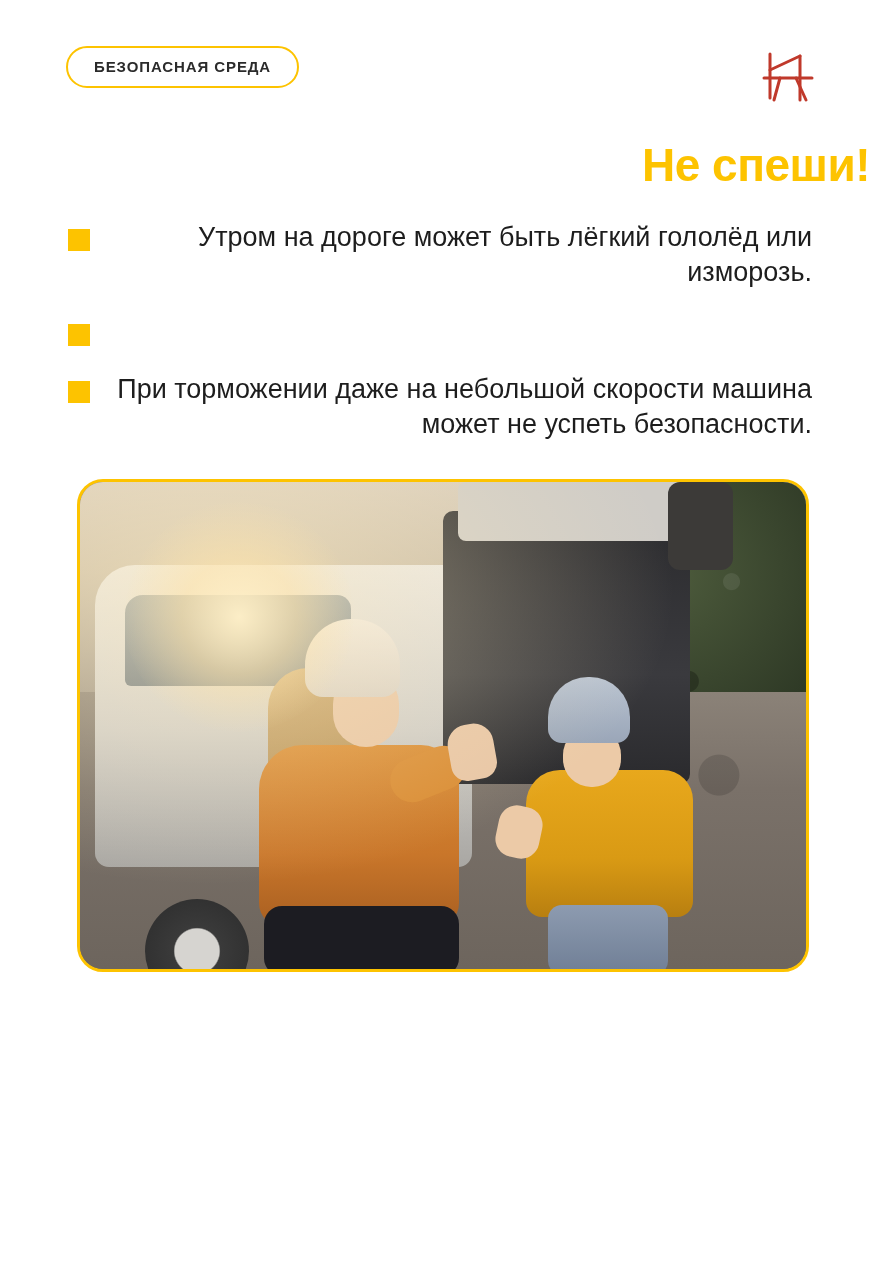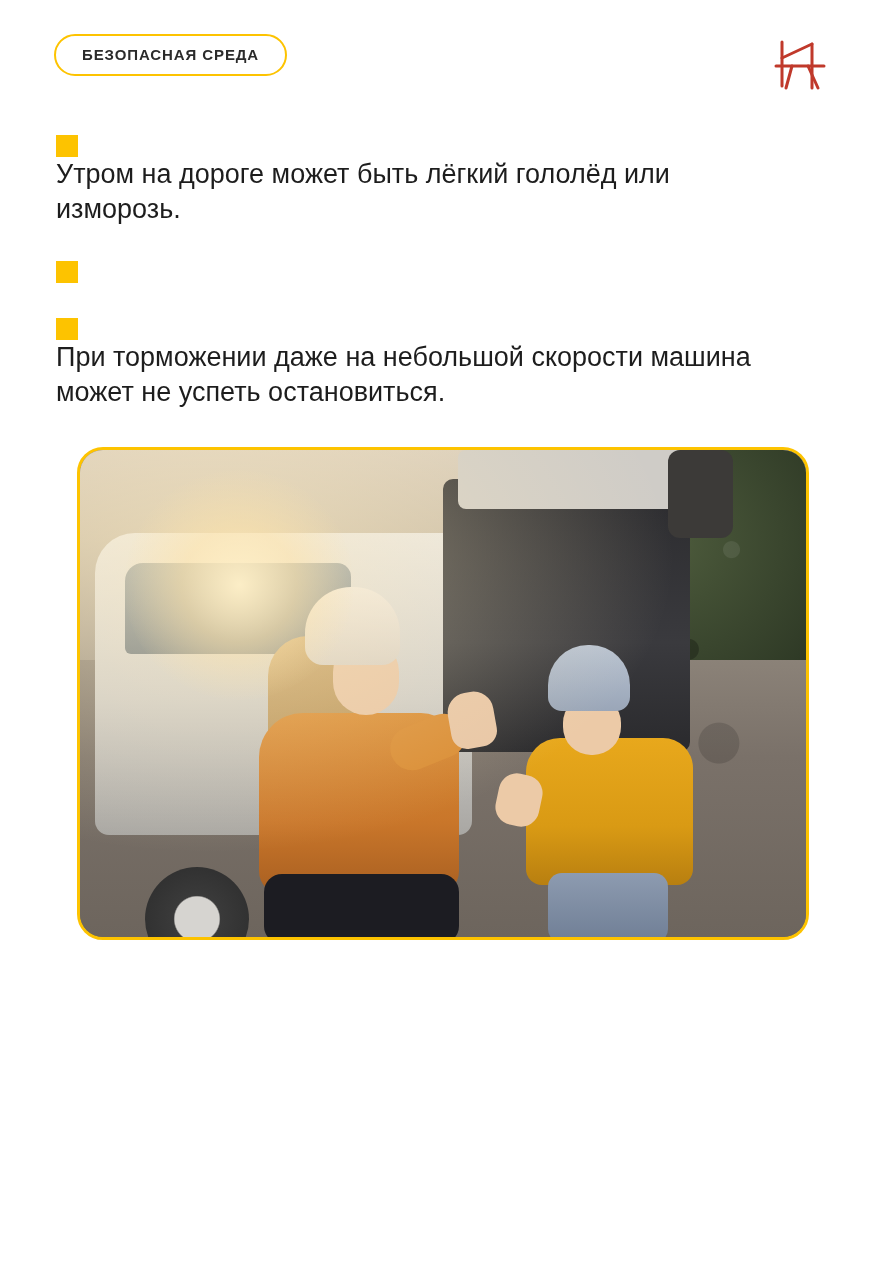--- a/index.html
+++ b/index.html
@@ -14,22 +14,23 @@
     color: #1a1a1a;
     position: relative;
     overflow: hidden;
   }
 
   .page {
     position: relative;
     width: 886px;
     height: 1280px;
     box-sizing: border-box;
-    padding: 4px;
+    padding: 16px;
     background: #fff;
+    text-align: right;
   }
 
   
   .header {
     position: relative;
     padding: 30px 40px 0 50px;
     display: flex;
     align-items: flex-start;
     justify-content: space-between;
   }
@@ -67,21 +68,20 @@
 
   
   .bullets {
     margin: 28px 0 0 0;
     padding: 0 44px 0 52px;
   }
   .bullet-row {
     display: flex;
     align-items: flex-start;
     margin-bottom: 26px;
-    flex-direction: column;
   }
   .bullet-mark {
     flex: 0 0 auto;
     width: 22px;
     height: 22px;
     background: #FDC300;
     margin-top: 9px;
     margin-right: 22px;
   }
   .bullet-text {
@@ -325,35 +325,36 @@
           <path d="M14 22 L44 8"></path>
           <path d="M44 8 L44 52"></path>
           <path d="M8 30 L56 30"></path>
           <path d="M24 30 L18 52"></path>
           <path d="M40 30 L50 52"></path>
         </g>
       </svg>
     </div>
   </div>
 
+  <h1 class="title">Не спеши!</h1>
 
   <div class="bullets">
 
     <div class="bullet-row">
       <span class="bullet-mark"></span>
       <span class="bullet-text">Утром на дороге может быть лёгкий гололёд или изморозь.</span>
     </div>
 
     <div class="bullet-row">
       <span class="bullet-mark"></span>
     </div>
 
     <div class="bullet-row">
       <span class="bullet-mark"></span>
-      <span class="bullet-text">При торможении даже на небольшой скорости машина может не успеть остановиться.</span>
+      <span class="bullet-text">При торможении даже на небольшой скорости машина может не успеть безопасности.</span>
     </div>
 
   </div>
 
 
   <div class="photo-wrap">
     <div class="photo">
       <div class="ph-sky"></div>
       <div class="ph-hedge"></div>
       <div class="ph-ground"></div>

